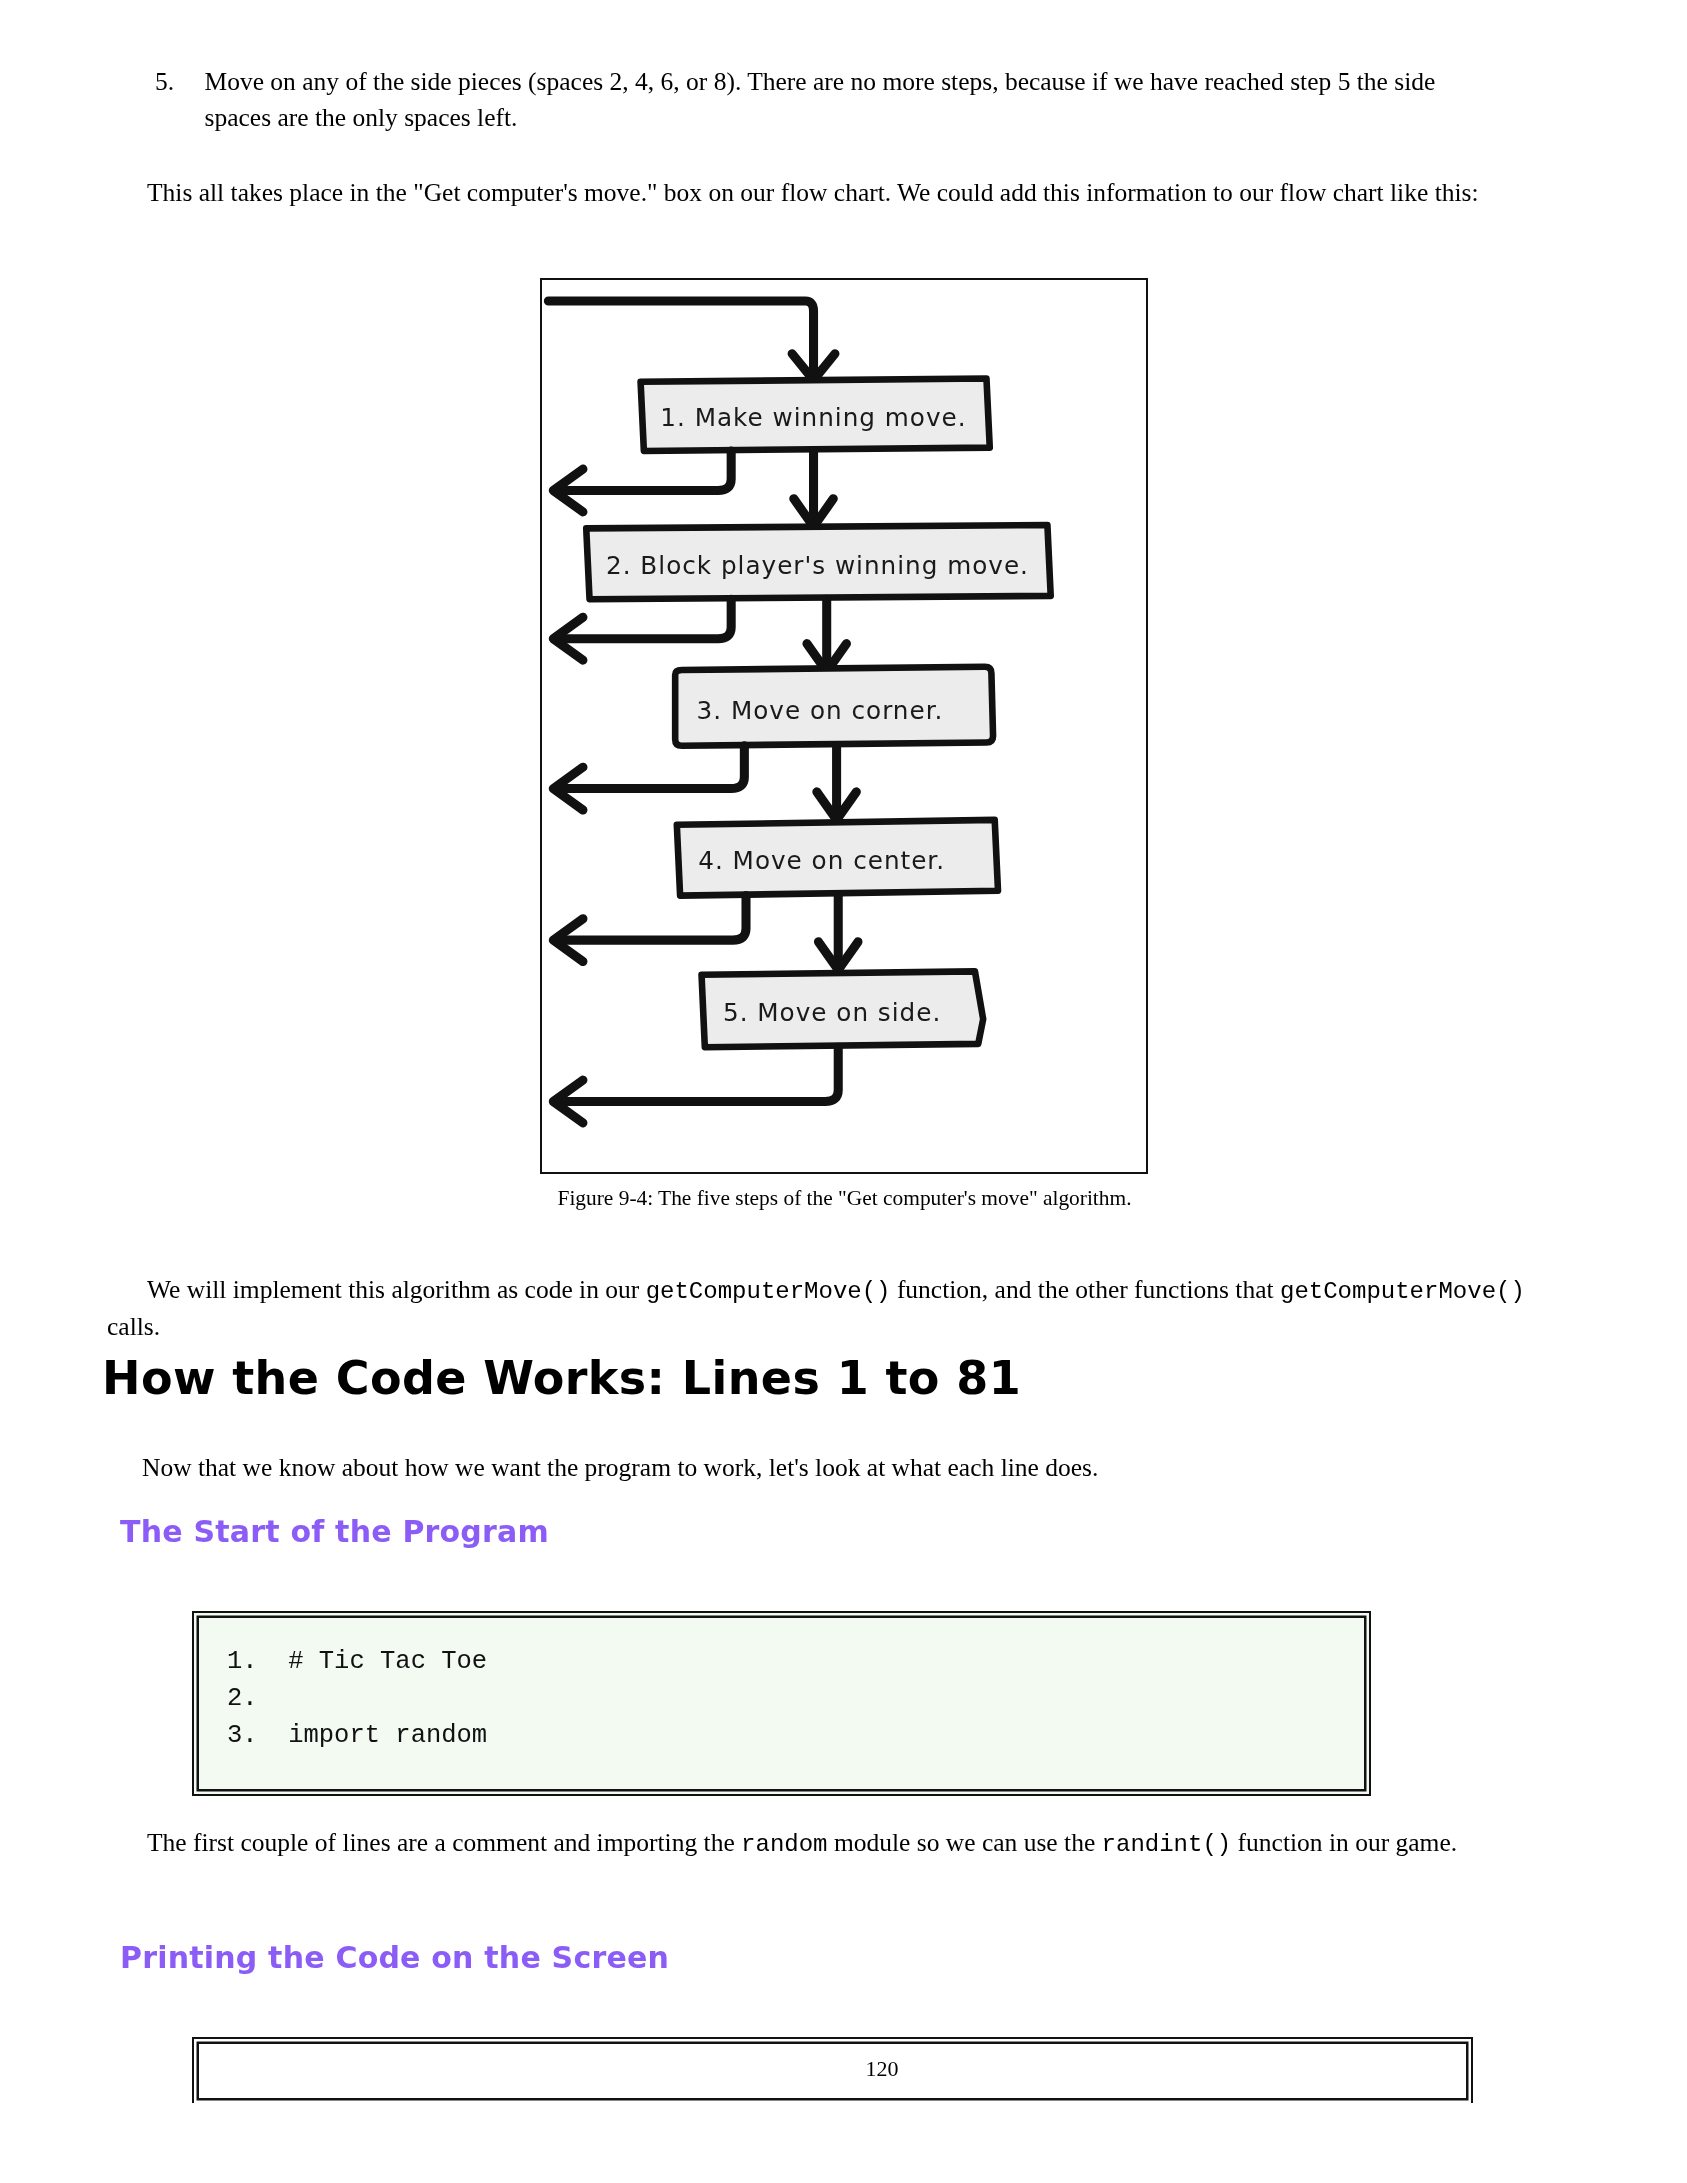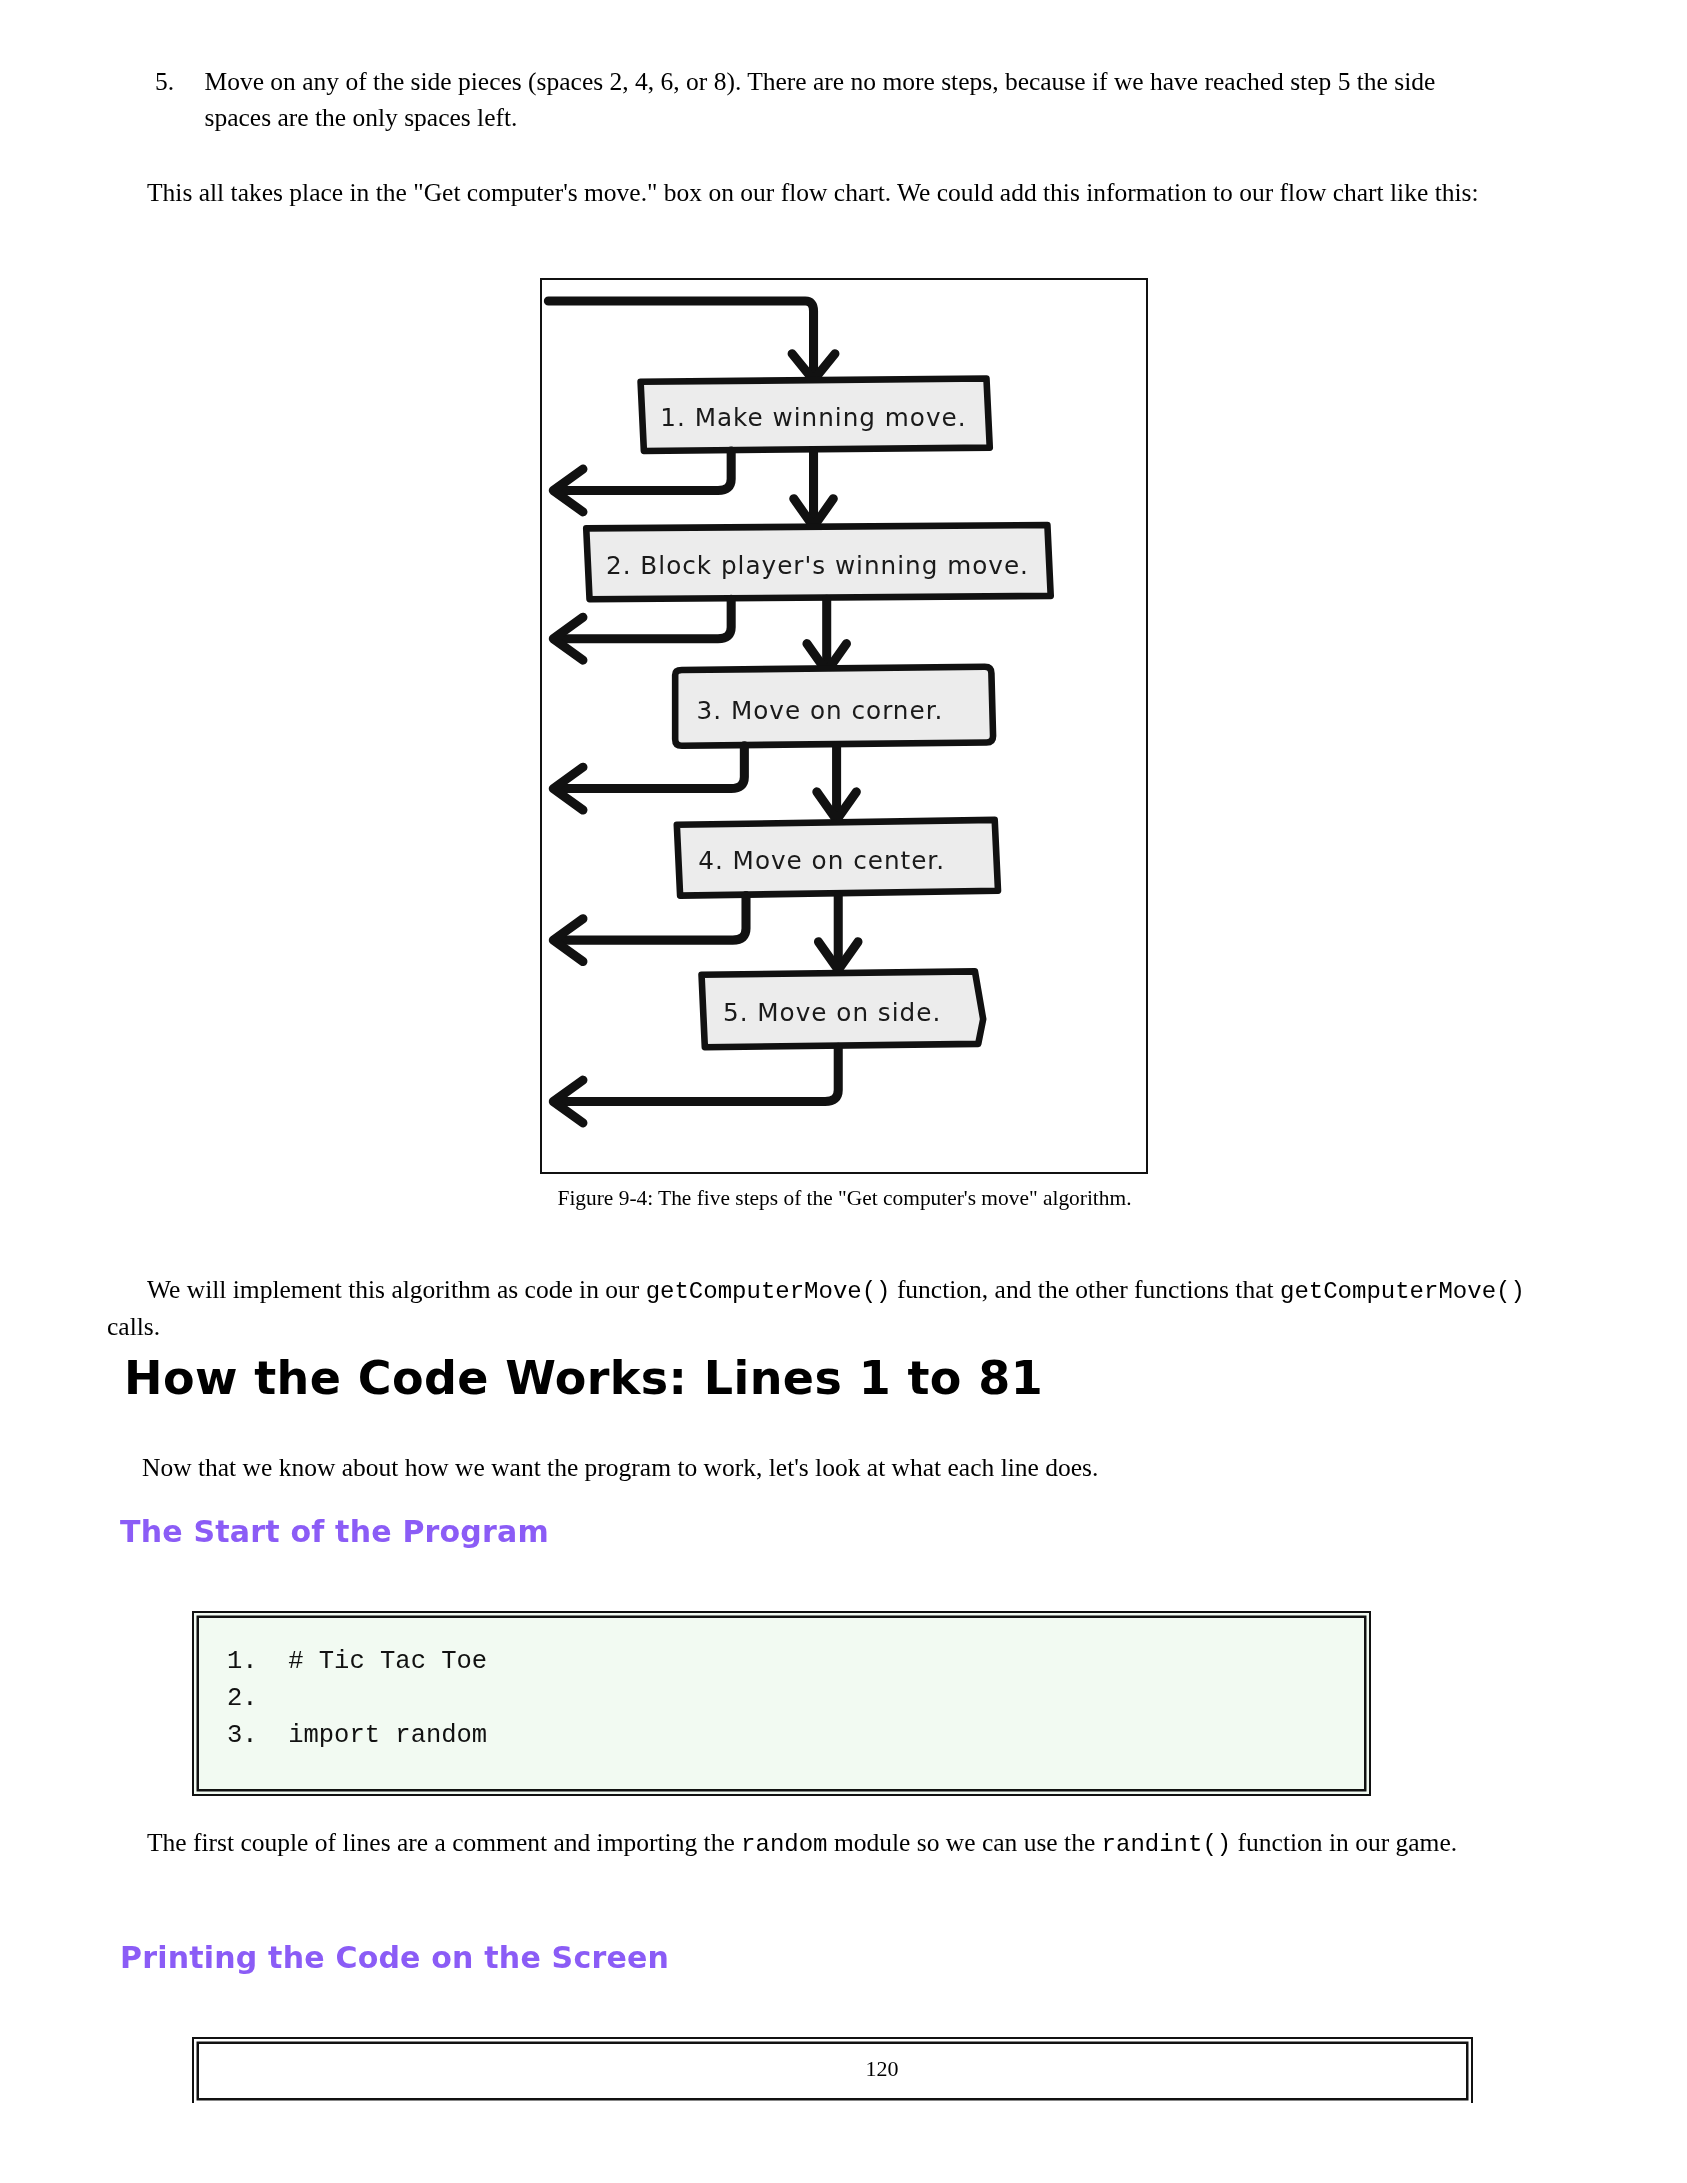--- a/index.html
+++ b/index.html
@@ -110,21 +110,21 @@
     left: 107px;
     top: 1251px;
     width: 1425px;
     text-indent: 40px;
     margin-top: 21px;
   }
 
   
   .h1 {
     position: absolute;
-    left: 124px;
+    left: 102px;
     top: 1351px;
     font-family: "DejaVu Sans", "Liberation Sans", sans-serif;
     font-weight: bold;
     font-size: 46px;
     letter-spacing: 0.4px;
     color: #000;
   }
   .h2 {
     position: absolute;
     left: 120px;

